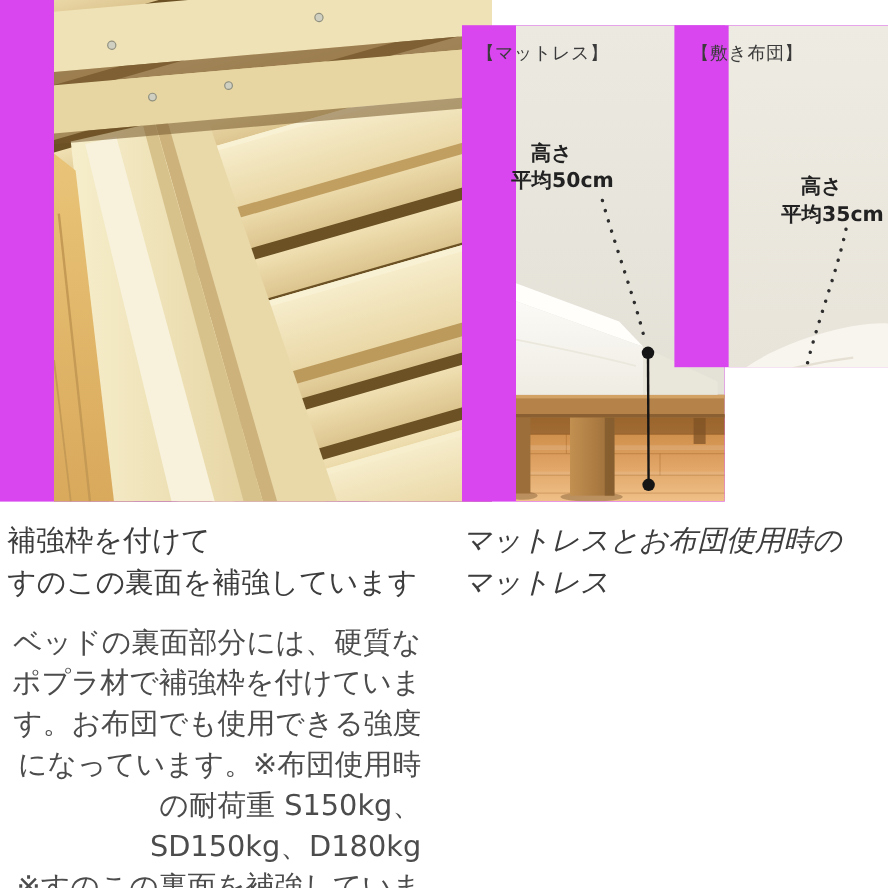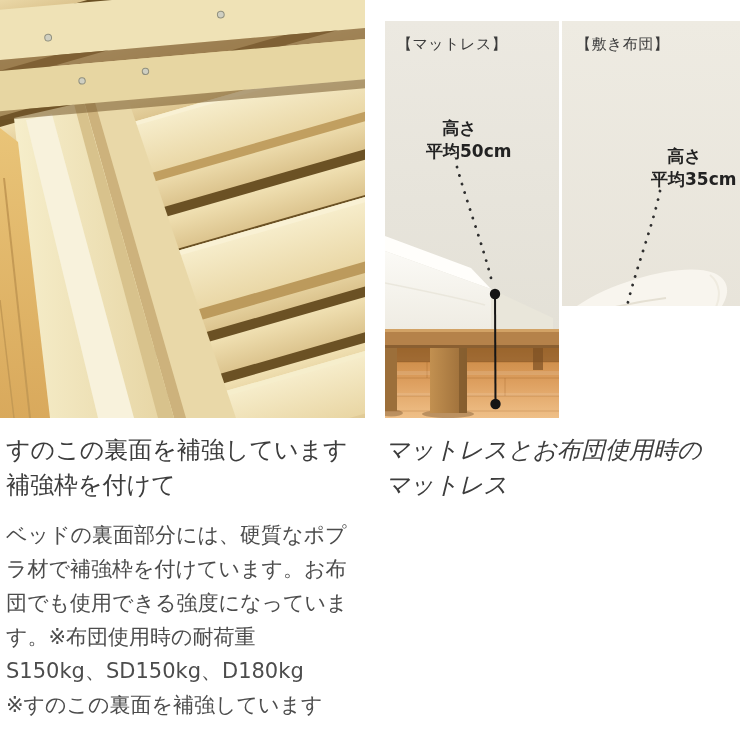--- a/index.html
+++ b/index.html
@@ -5,21 +5,21 @@
   html,body{margin:0;padding:0;}
   body{
     width:740px;height:740px;position:relative;overflow:hidden;
     background:var(--page-background,#ffffff);
     font-family:"DejaVu Sans","Liberation Sans",sans-serif;
   }
   .abs{position:absolute;}
   figure{margin:0;}
 
   
-  .photo{position:absolute;overflow:hidden;background:#d946ef;}
+  .photo{position:absolute;overflow:hidden;background:#d946ef;padding-left:45px;}
   .photo svg{display:block;}
   .photo-underside{left:0;top:0;width:365px;height:418px;}
   .photo-mattress{left:385px;top:21px;width:174px;height:397px;}
   .photo-futon{left:562px;top:21px;width:178px;height:285px;}
 
   .photo-label{
     position:absolute;top:14px;
     font-size:15px;letter-spacing:.5px;
     color:var(--label-text,#3b3b3b);
     white-space:nowrap;
@@ -41,23 +41,23 @@
   .text-col-left{left:6px;}
   .text-col-right{left:385px;font-style:italic;}
   .section-heading{
     margin:0 0 15px 0;
     font-size:24px;line-height:35px;font-weight:500;
     color:var(--heading-text,#3d3d3d);
   }
   .section-heading span{display:block;white-space:nowrap;}
   .section-body{
     margin:0;width:345px;
-    font-size:21px;line-height:34px;font-weight:400;
+    font-size:24px;line-height:34px;font-weight:400;
     color:var(--body-text,#4c4c4c);
-    text-align:left;
+    text-align:right;
   }
 </style>
 </head>
 <body>
 
 <div class="abs" style="left:0;top:0;width:740px;height:740px;">
 
   <figure class="photo photo-underside">
     <svg width="365" height="418" viewBox="0 0 365 418">
       <defs>
@@ -272,22 +272,22 @@
     </svg>
     <figcaption class="photo-label">【敷き布団】</figcaption>
     <div class="height-caption">
       <span>高さ</span>
       <span>平均35cm</span>
     </div>
   </figure>
 
   <section class="text-col text-col-left">
     <h2 class="section-heading">
+      <span>補強枠を付けて</span>
       <span>すのこの裏面を補強しています</span>
-      <span>補強枠を付けて</span>
     </h2>
     <p class="section-body">ベッドの裏面部分には、硬質なポプラ材で補強枠を付けています。お布団でも使用できる強度になっています。※布団使用時の耐荷重 S150kg、SD150kg、D180kg</p>
     <p class="section-body">※すのこの裏面を補強しています</p>
   </section>
 
   <section class="text-col text-col-right">
     <h2 class="section-heading">
       <span>マットレスとお布団使用時の</span>
       <span>マットレス</span>
     </h2>

